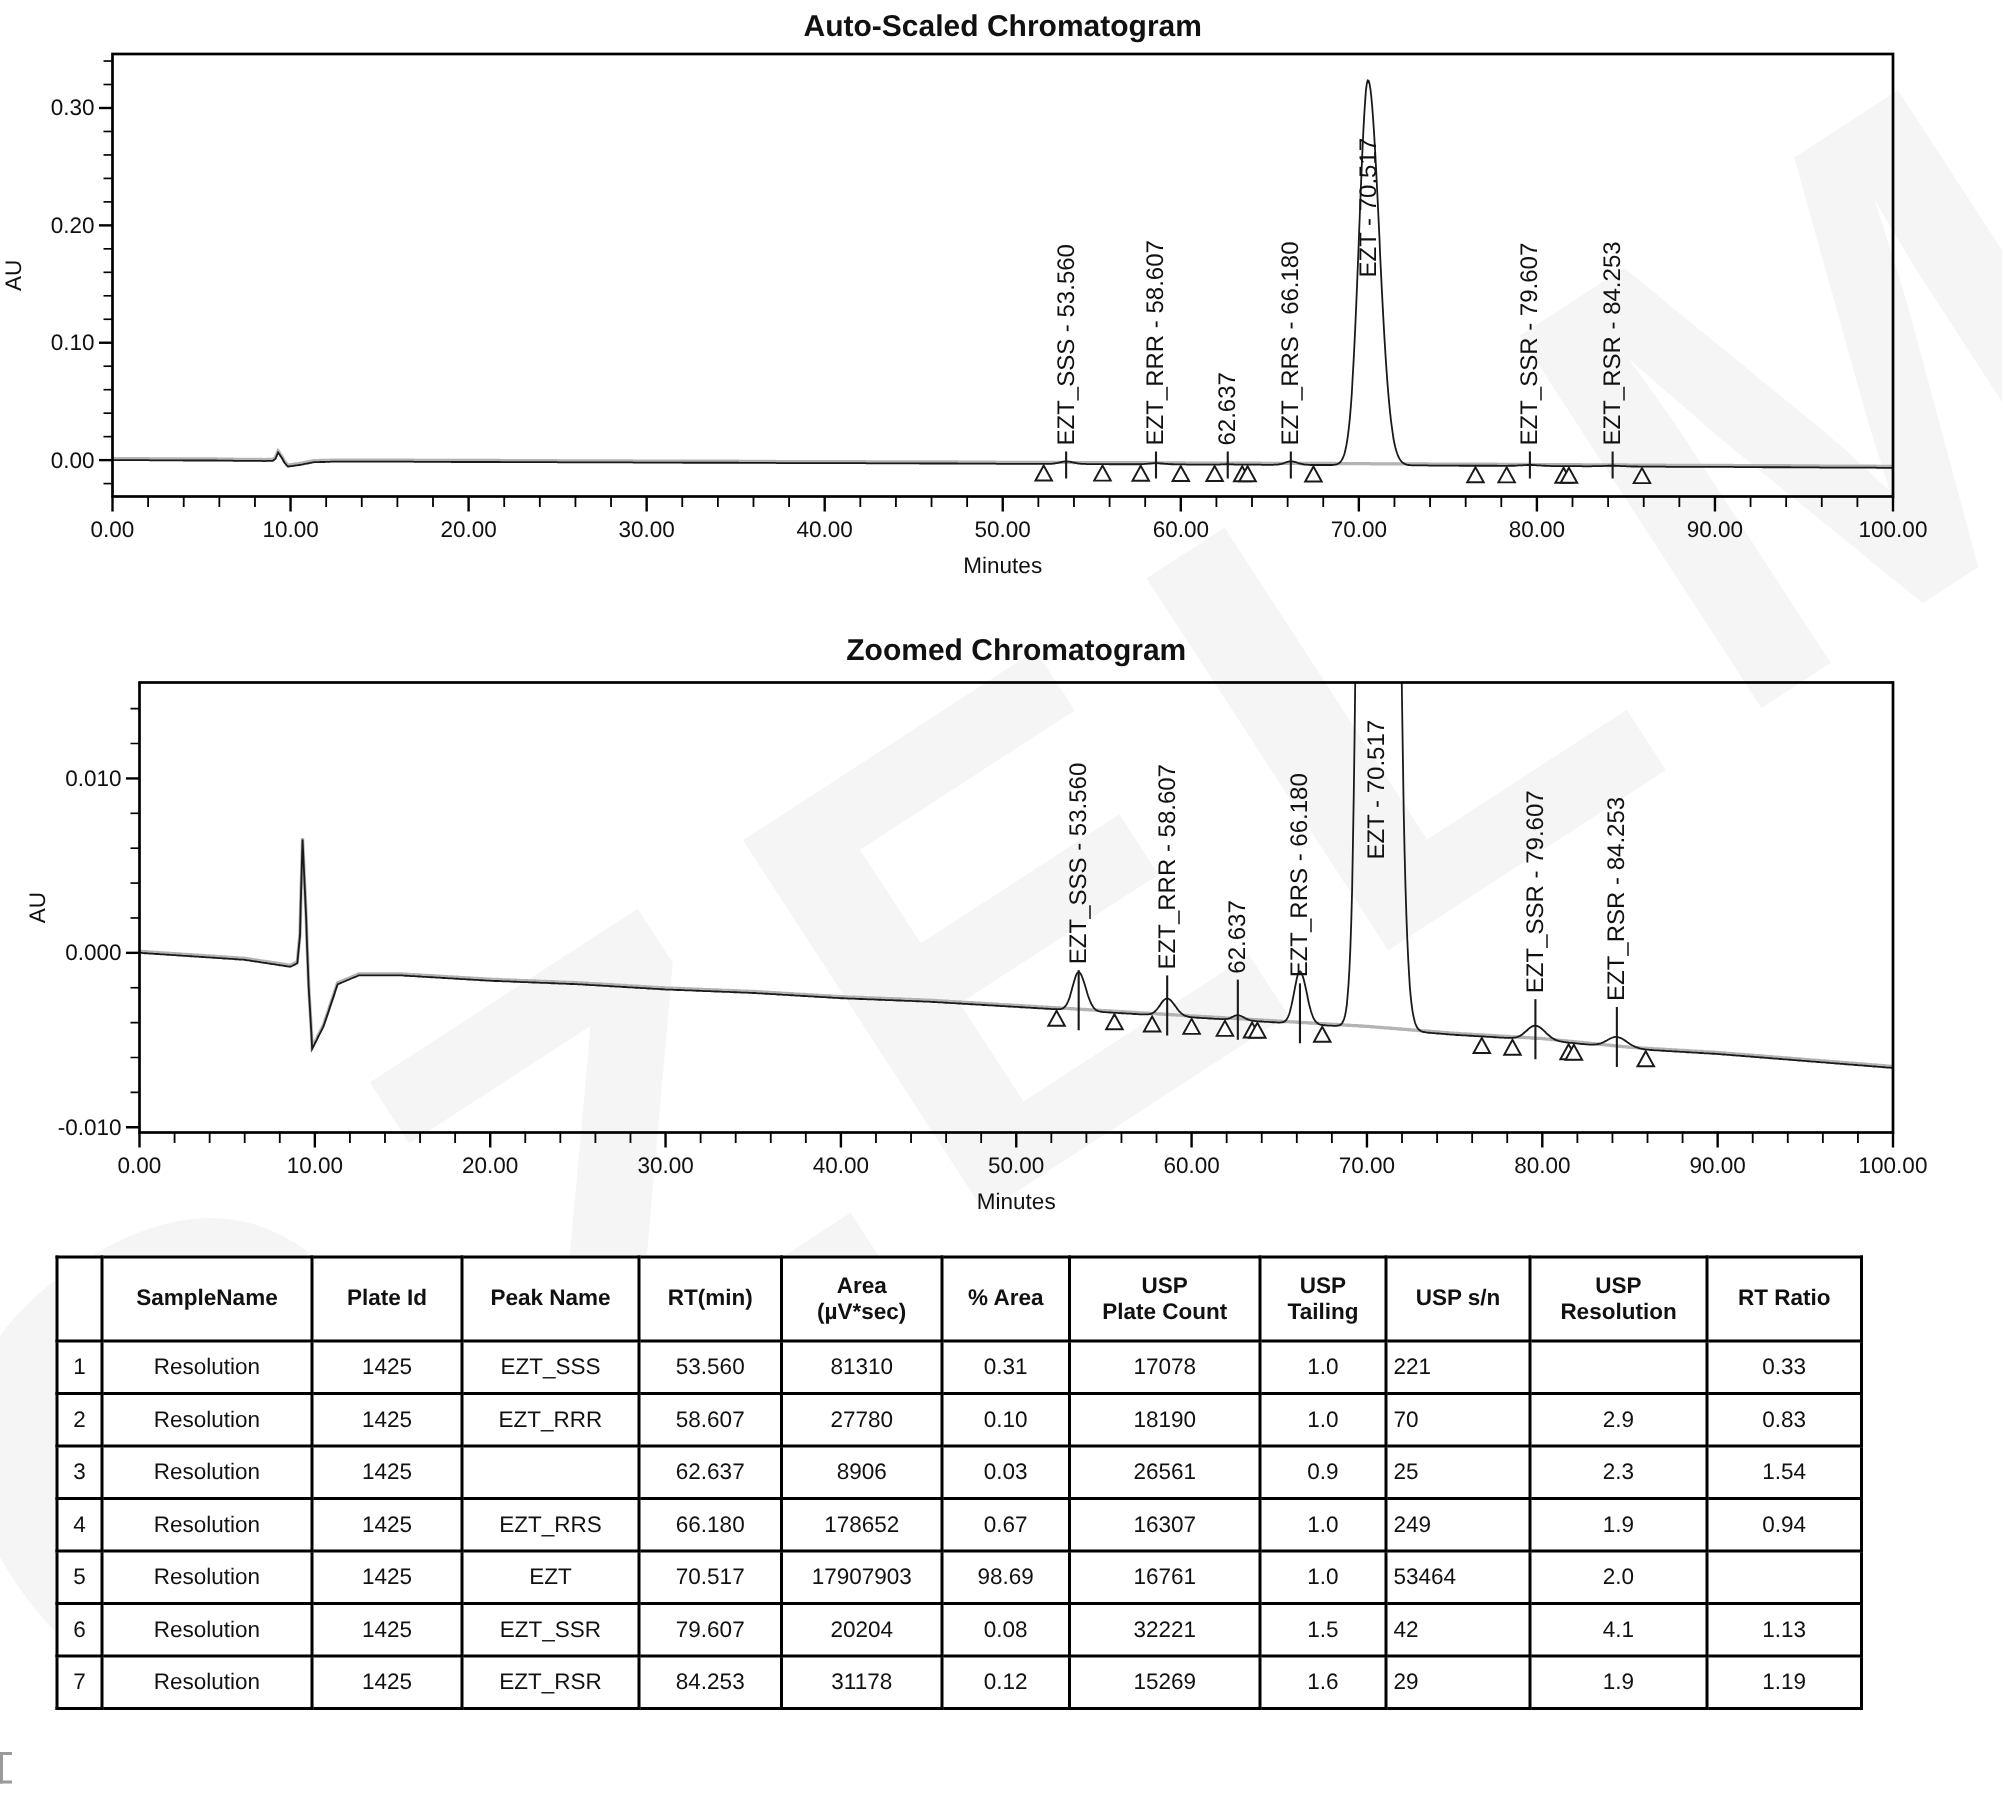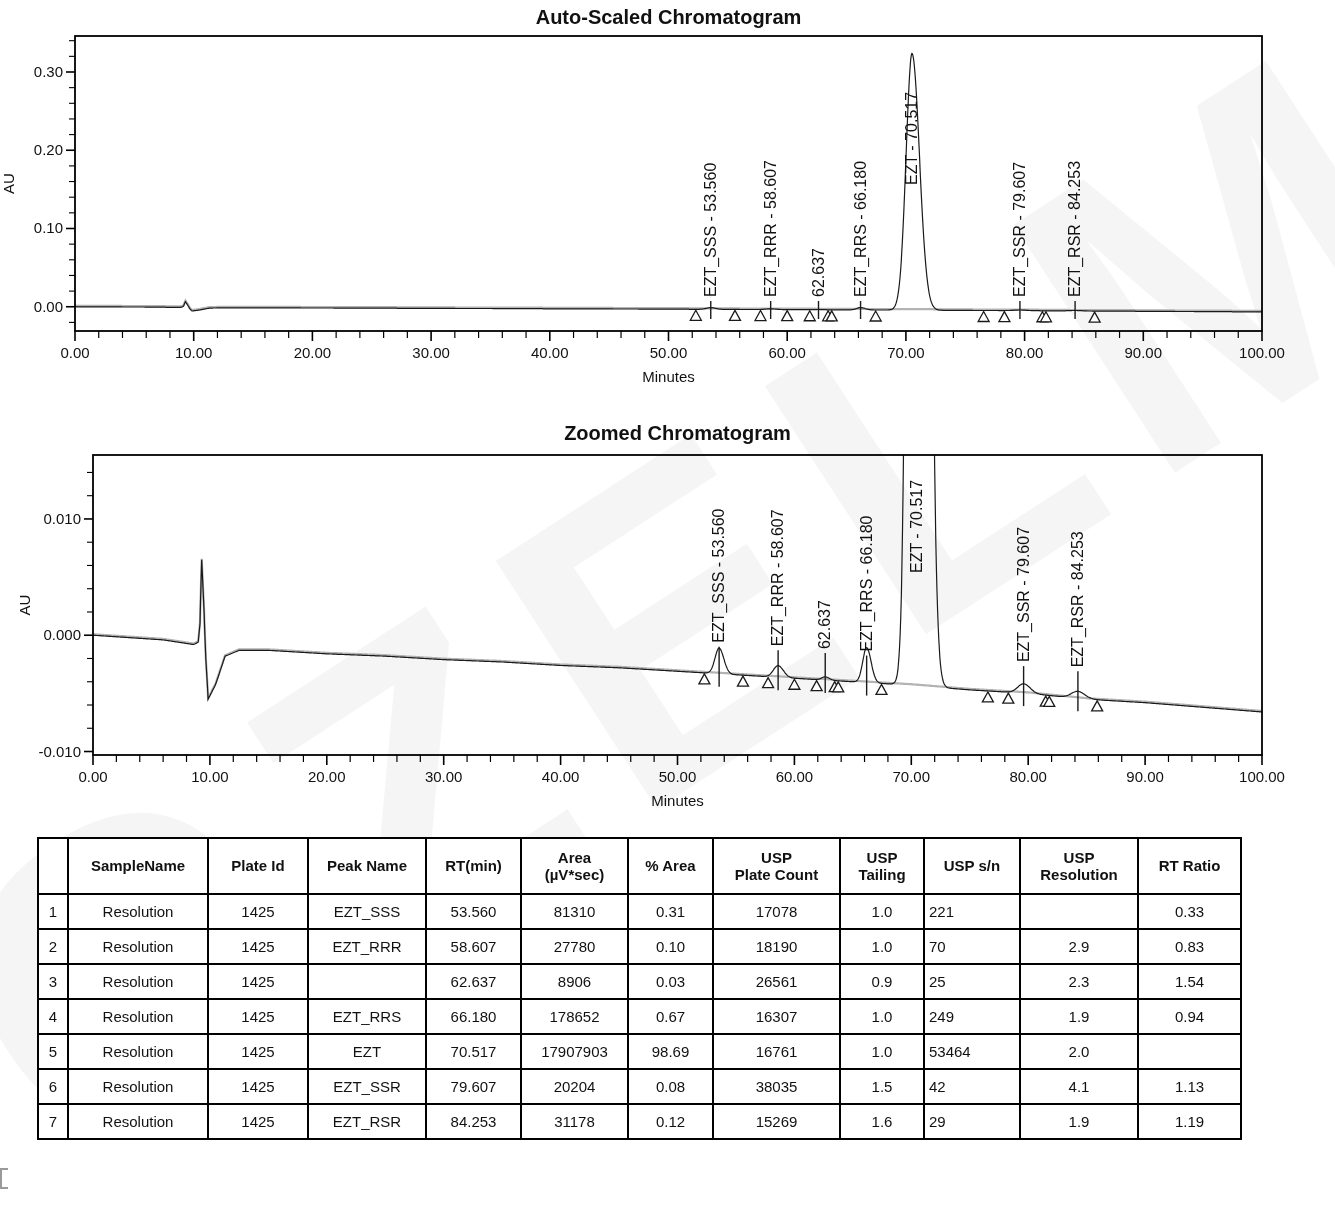--- a/index.html
+++ b/index.html
@@ -376,21 +376,21 @@
           <td></td>
         </tr>
         <tr>
           <td>6</td>
           <td>Resolution</td>
           <td>1425</td>
           <td>EZT_SSR</td>
           <td>79.607</td>
           <td>20204</td>
           <td>0.08</td>
-          <td>38035</td>
+          <td>32221</td>
           <td>1.5</td>
           <td class="ra">42</td>
           <td>4.1</td>
           <td>1.13</td>
         </tr>
         <tr>
           <td>7</td>
           <td>Resolution</td>
           <td>1425</td>
           <td>EZT_RSR</td>

